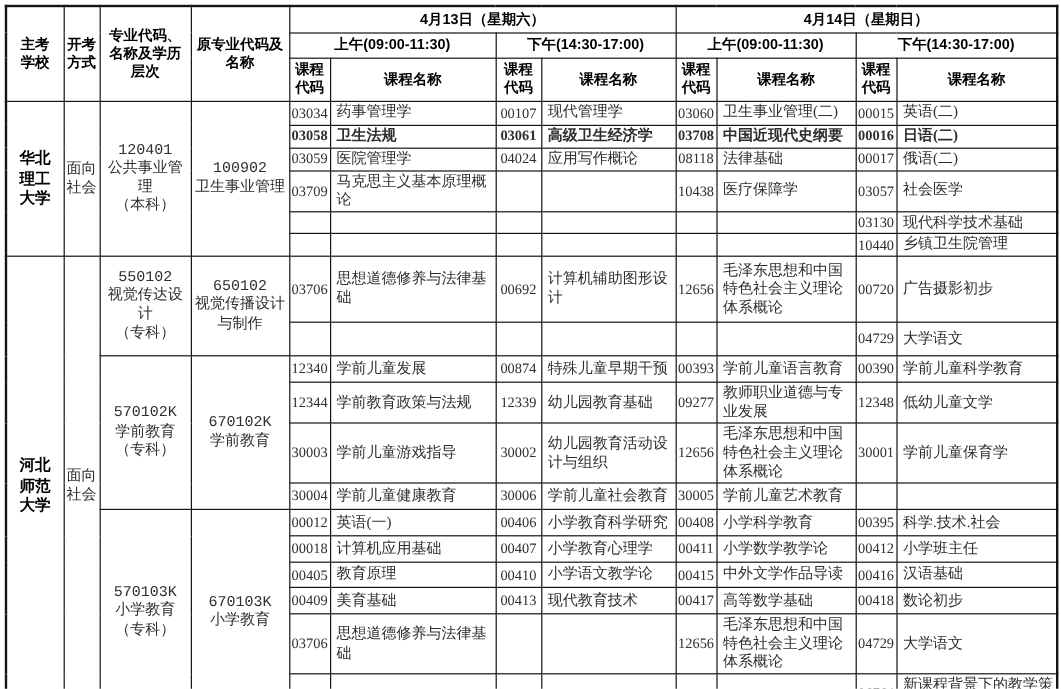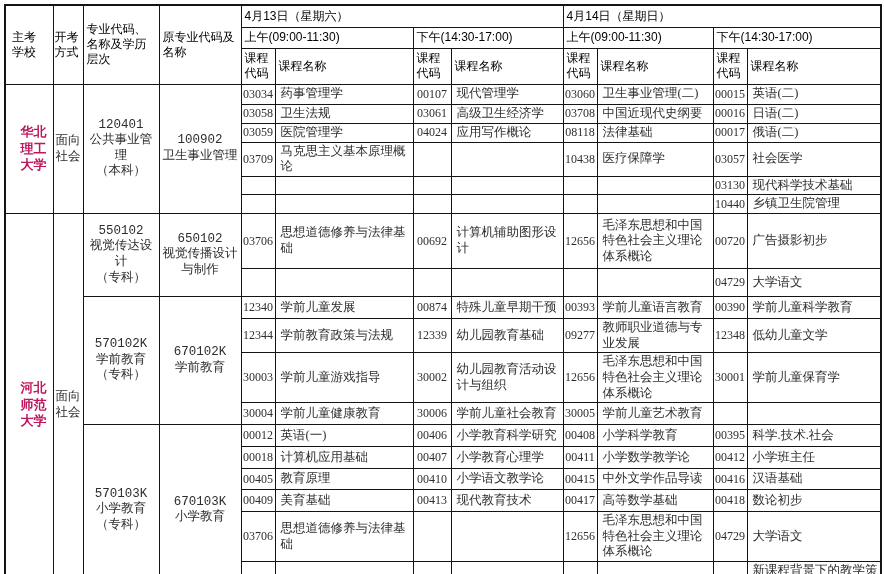--- a/index.html
+++ b/index.html
@@ -18,32 +18,32 @@
   }
   .sched th, .sched td {
     border:1px solid #141414;
     padding:1px 3px;
     overflow:hidden;
     vertical-align:middle;
     line-height:1.25;
   }
   thead th {
     font-family:"Liberation Sans", sans-serif;
-    font-weight:normal;
+    font-weight:bold;
     font-size:12px;
     color:#000;
-    text-align:left;
+    text-align:center;
     padding:1px 2px;
   }
   td.code { text-align:center; font-size:12px; padding:1px 1px; }
   td.name { text-align:left; font-size:12.5px; padding:1px 2px 1px 5px; }
   th.school {
     font-family:"Liberation Sans", sans-serif;
-    font-weight:bold; font-size:13px; color:#be185d;
-    text-align:right; padding:2px 6px;
+    font-weight:bold; font-size:13px; color:#000000;
+    text-align:center; padding:2px 6px;
   }
   td.method { text-align:center; font-size:12.5px; padding:1px 1px; }
   td.major {
     text-align:center; font-size:12.5px;
     white-space:pre-line; padding:1px 2px;font-family:Liberation Mono, monospace;
   }
 </style>
 </head>
 <body>
 
@@ -100,21 +100,21 @@
 卫生事业管理</td>
           <td class="code">03034</td>
           <td class="name">药事管理学</td>
           <td class="code">00107</td>
           <td class="name">现代管理学</td>
           <td class="code">03060</td>
           <td class="name">卫生事业管理(二)</td>
           <td class="code">00015</td>
           <td class="name">英语(二)</td>
         </tr>
-        <tr style="height: 19px;">
+        <tr style="height: 19px; font-weight: bold;">
           <td class="code">03058</td>
           <td class="name">卫生法规</td>
           <td class="code">03061</td>
           <td class="name">高级卫生经济学</td>
           <td class="code">03708</td>
           <td class="name">中国近现代史纲要</td>
           <td class="code">00016</td>
           <td class="name">日语(二)</td>
         </tr>
         <tr style="height: 19px;">

